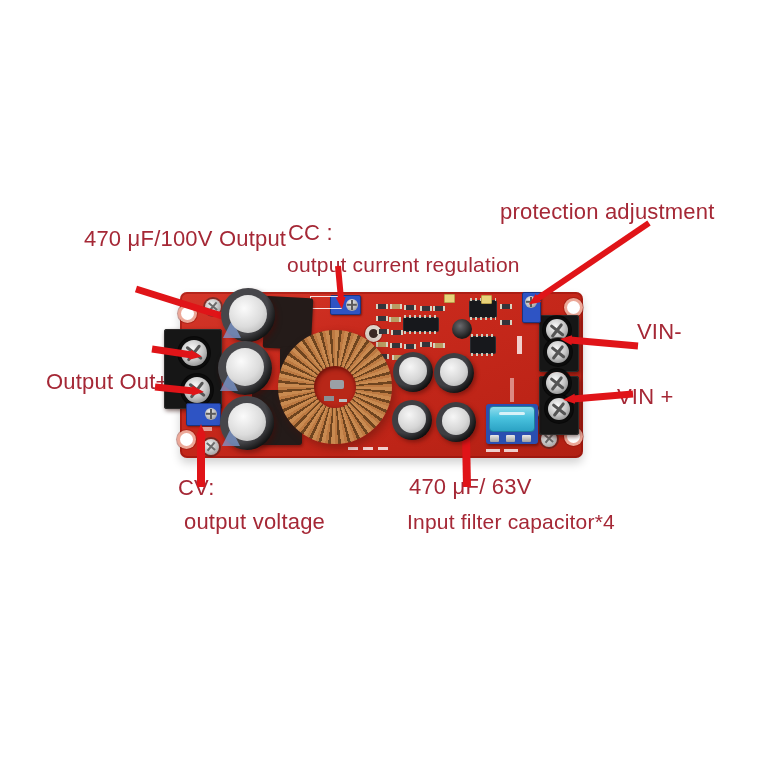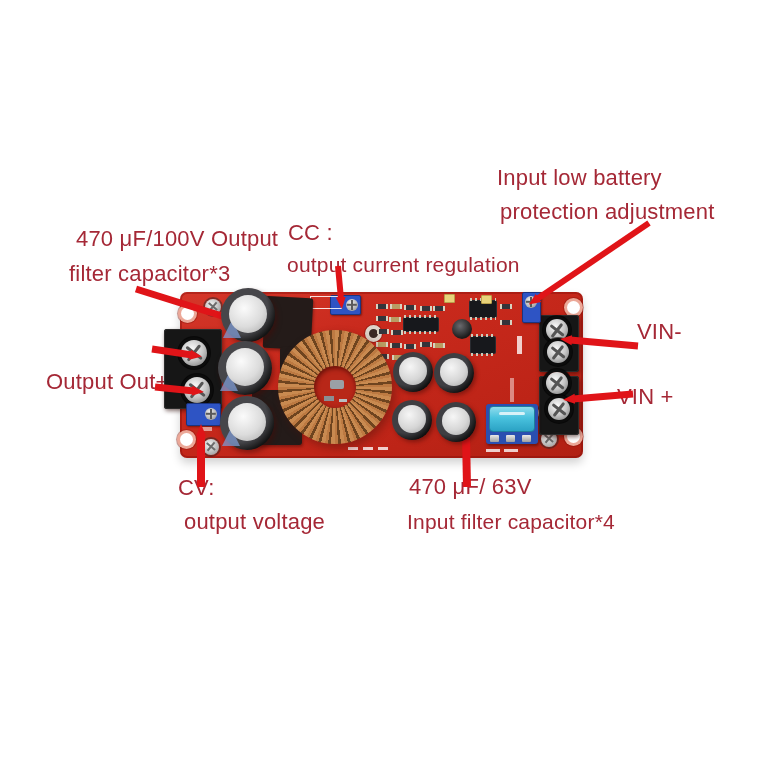--- a/index.html
+++ b/index.html
@@ -123,27 +123,25 @@
   .fuse-holder{background:#2a4fb0;border-radius:3px;box-shadow:1px 2px 3px rgba(50,5,2,.5);}
   .fuse-body{background:linear-gradient(180deg,#8fdcec,var(--fuse-cyan) 45%,#2ba2c4);border-radius:4px;border:1px solid #1f7e9c;}
   .fuse-slit{width:26px;height:3px;background:#d7f2f8;border-radius:2px;}
   .pad{width:9px;height:7px;background:linear-gradient(180deg,#e9e9e9,#9f9f9f);border-radius:1px;}
 </style>
 </head>
 <body>
 
 <div class="canvas">
 
-  <div class="lbl" style="left:76px;top:227px">470 μF/100V Output</div>
-  <div class="lbl" style="left:69px;top:262px">filter capacitor*3</div>
+  <div class="lbl" style="left:84px;top:227px">470 μF/100V Output</div>
 
   <div class="lbl" style="left:288px;top:221px">CC :</div>
   <div class="lbl small" style="left:287px;top:253px">output current regulation</div>
 
-  <div class="lbl" style="left:497px;top:166px">Input low battery</div>
   <div class="lbl" style="left:500px;top:200px">protection adjustment</div>
 
   <div class="lbl" style="left:46px;top:370px">Output Out+</div>
 
   <div class="lbl" style="left:637px;top:320px">VIN-</div>
   <div class="lbl" style="left:617px;top:385px">VIN +</div>
 
   <div class="lbl" style="left:178px;top:476px">CV:</div>
   <div class="lbl" style="left:184px;top:510px">output voltage</div>
 

